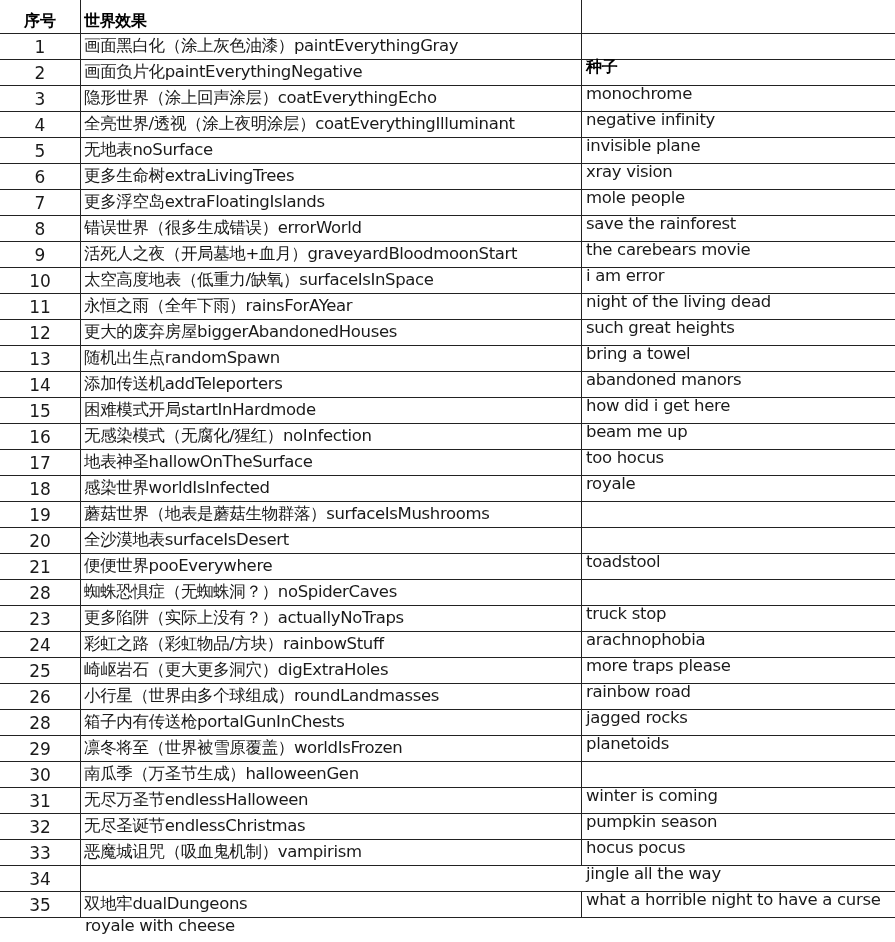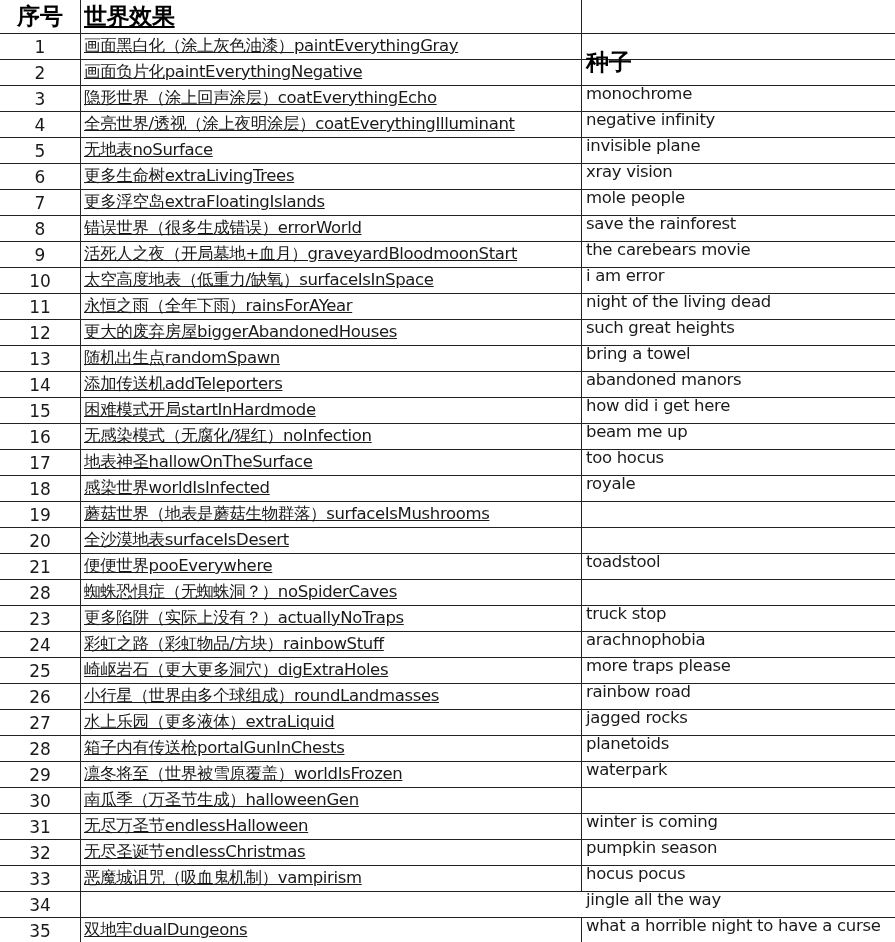--- a/index.html
+++ b/index.html
@@ -47,33 +47,32 @@
       padding-bottom: 2px;
       letter-spacing: 0px;
     }
     .c-effect {
       width: 501px;
       border-right: 1px solid #222;
       padding-left: 3px;
       font-size: 16.5px;
       padding-bottom: 2px;
       letter-spacing: -0.35px;
-      text-decoration: underline;
     }
     .c-seed {
       width: 313px;
       padding-left: 4px;
       font-size: 16.5px;
       padding-bottom: 2px;
       letter-spacing: -0.3px;
       margin-top: 46px;
     }
     .row.header .cell {
       font-weight: bold;
-      font-size: 23px;
+      font-size: 16px;
       padding-bottom: 1px;
       color: #000;
     }
     .row.header .c-idx {
       justify-content: center;
     }
   </style>
 </head>
 <body>
 
@@ -208,25 +207,20 @@
         <div class="cell c-idx">25</div>
         <div class="cell c-effect">崎岖岩石（更大更多洞穴）digExtraHoles</div>
         <div class="cell c-seed">jagged rocks</div>
       </div>
       <div class="row">
         <div class="cell c-idx">26</div>
         <div class="cell c-effect">小行星（世界由多个球组成）roundLandmasses</div>
         <div class="cell c-seed">planetoids</div>
       </div>
       <div class="row">
-        <div class="cell c-idx">27</div>
-        <div class="cell c-effect">水上乐园（更多液体）extraLiquid</div>
-        <div class="cell c-seed">waterpark</div>
-      </div>
-      <div class="row">
         <div class="cell c-idx">28</div>
         <div class="cell c-effect">箱子内有传送枪portalGunInChests</div>
         <div class="cell c-seed"></div>
       </div>
       <div class="row">
         <div class="cell c-idx">29</div>
         <div class="cell c-effect">凛冬将至（世界被雪原覆盖）worldIsFrozen</div>
         <div class="cell c-seed">winter is coming</div>
       </div>
       <div class="row">

